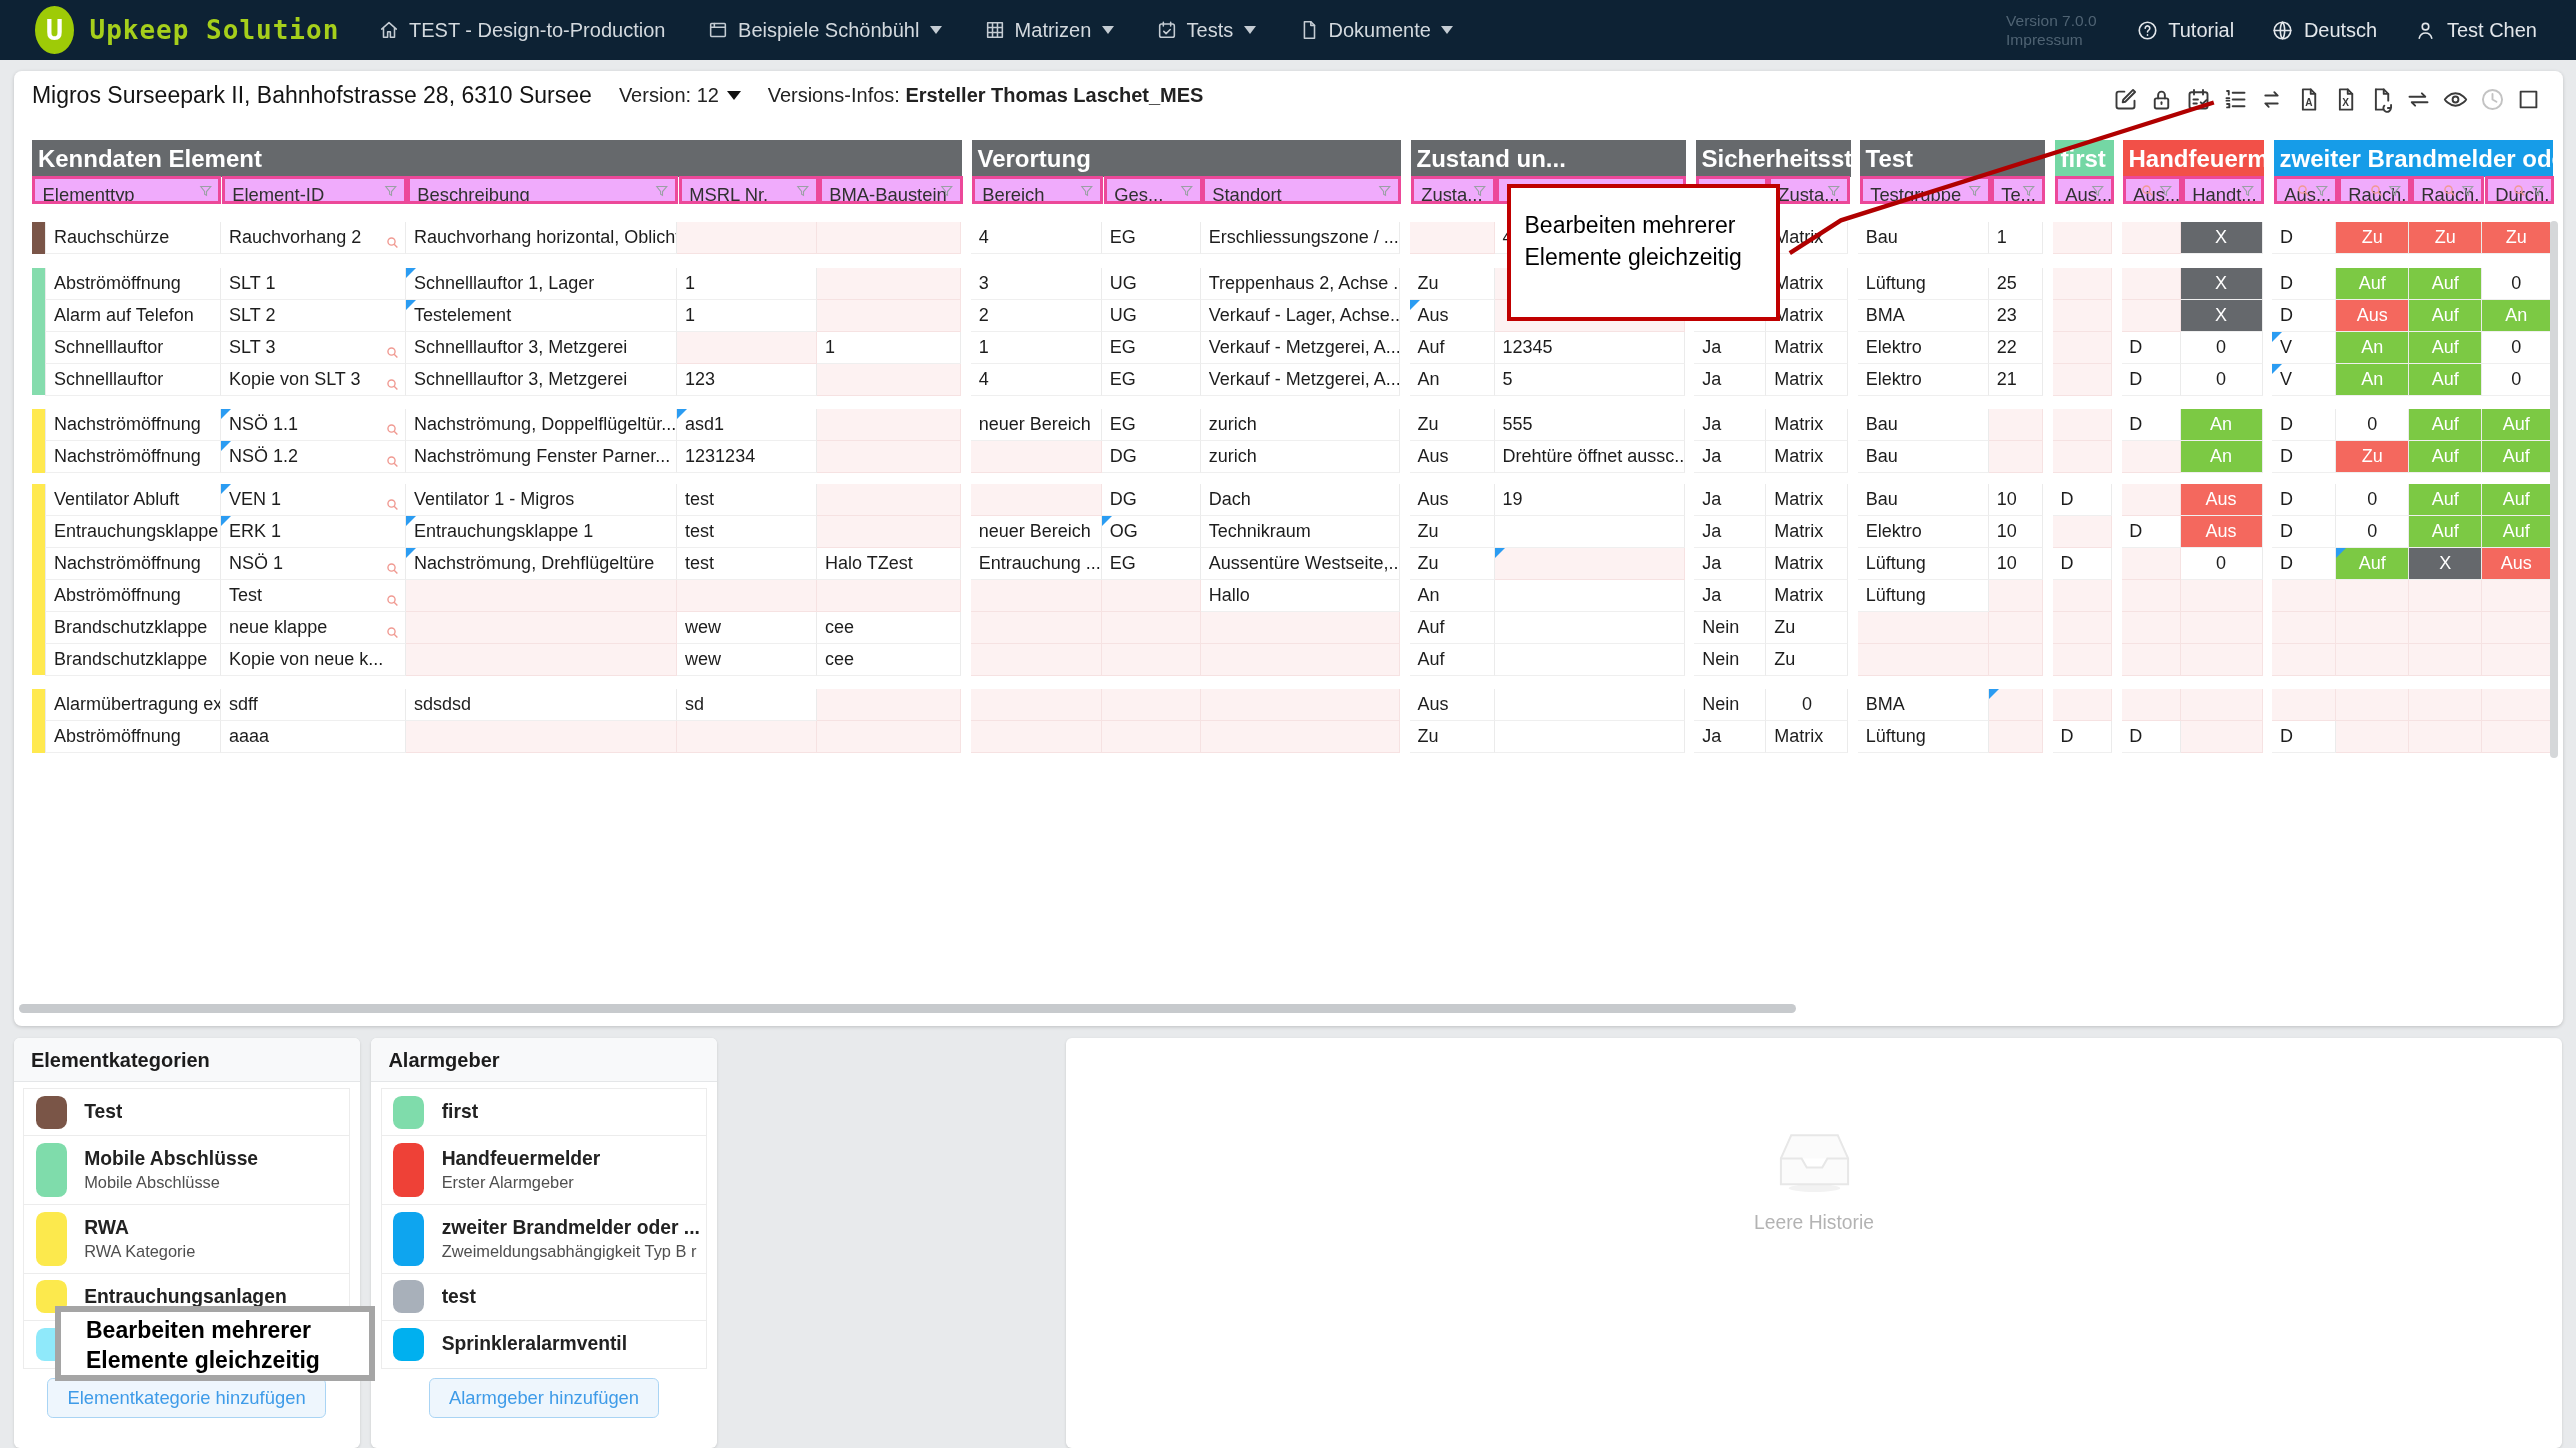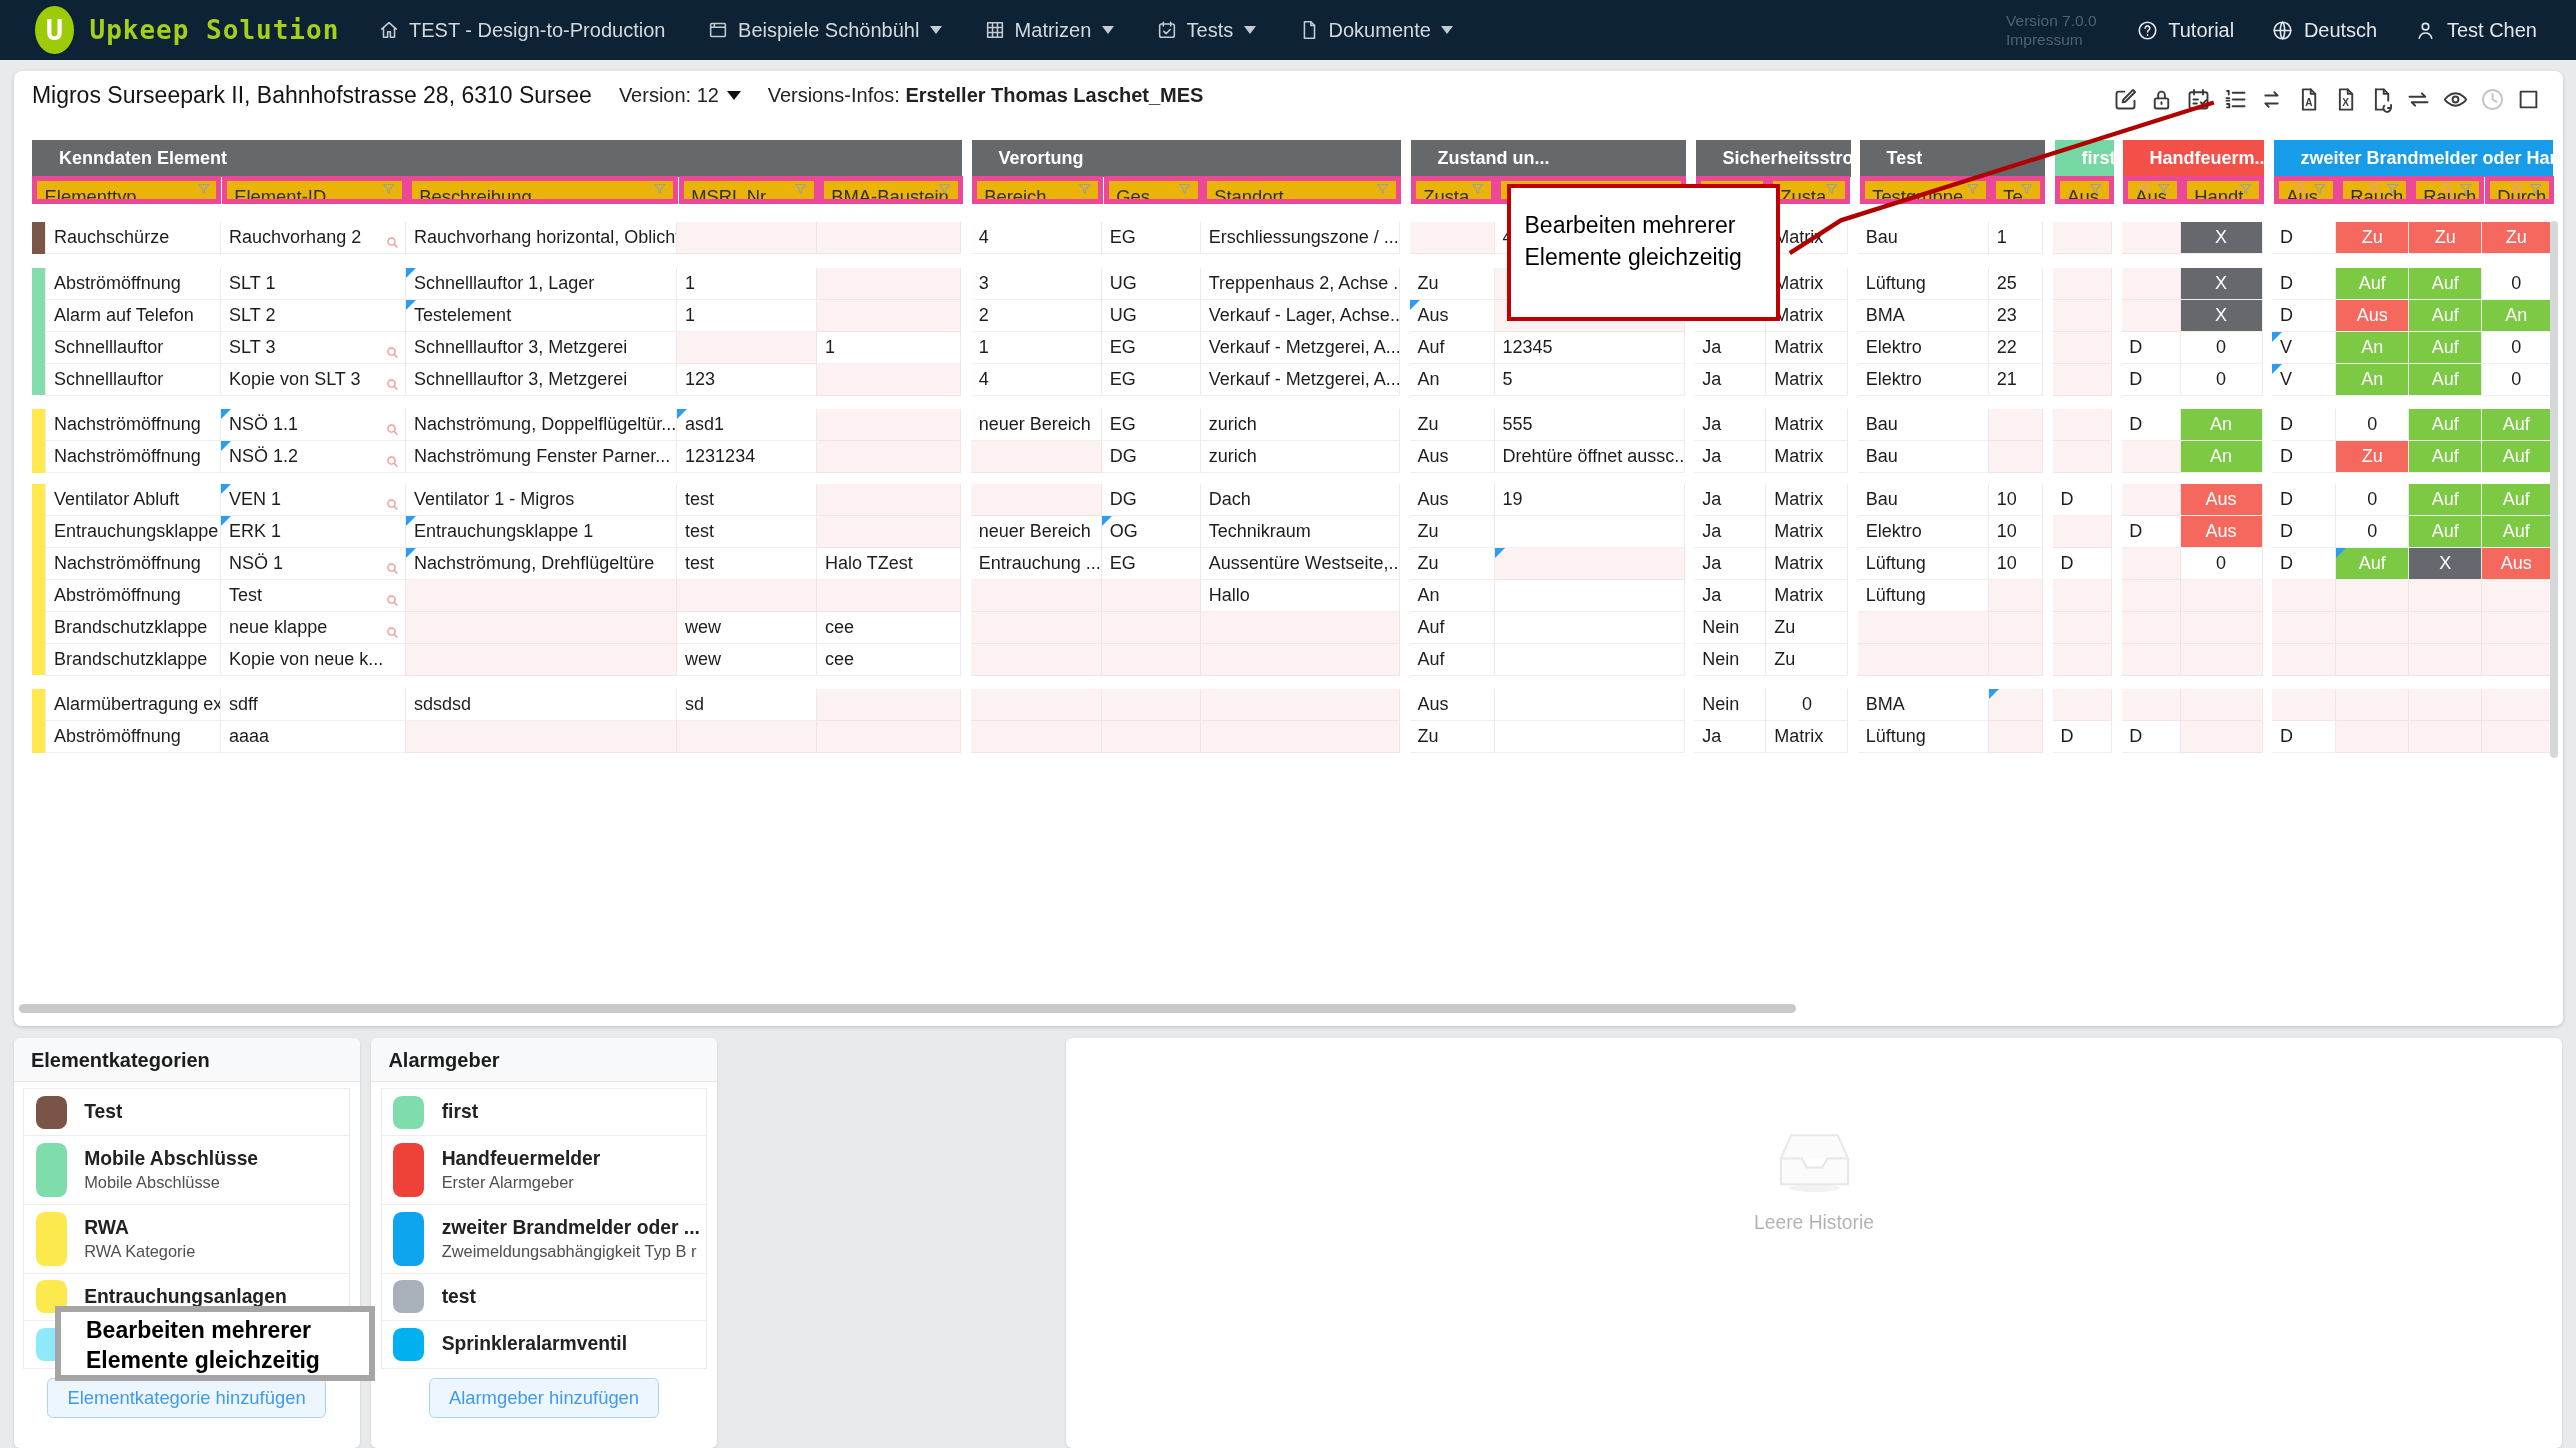--- a/index.html
+++ b/index.html
@@ -23,22 +23,22 @@
   #cardHead{position:absolute;left:18.4px;top:0;height:48px;display:flex;align-items:center;gap:27px}
   #pageTitle{font-size:23px;font-weight:normal;color:#141414;white-space:nowrap}
   .verSel{font-size:20px;color:#222;display:flex;align-items:center;gap:7.7px;cursor:pointer}
   .verSel .caret2{width:0;height:0;border-left:7.7px solid transparent;border-right:7.7px solid transparent;border-top:9.7px solid #111}
   .verInfo{font-size:20px;color:#222;white-space:nowrap}
   .verInfo b{font-weight:bold}
   #toolbar{position:absolute;right:19.3px;top:13.5px;display:flex;align-items:center;gap:7.7px}
   .tool{width:29px;height:29px;display:flex;align-items:center;justify-content:center;color:#3a3a3a;cursor:pointer}
   .tool.dis{color:#c3c3c3}
   
-  .ghead{position:absolute;height:37px;color:#fff;font-size:18px;font-weight:bold;line-height:37px;padding-left:27px;white-space:nowrap;overflow:hidden}
-  .chead{position:absolute;height:28px;background:#eab308;border:5px solid #ec4899;font-size:18.4px;color:#303030;padding:4.8px 7.7px;white-space:nowrap;overflow:hidden;cursor:pointer}
+  .ghead{position:absolute;height:37px;color:#fff;font-size:24px;font-weight:bold;line-height:37px;padding-left:6px;white-space:nowrap;overflow:hidden}
+  .chead{position:absolute;height:28px;background:#f0abfc;border:3px solid #ec4899;font-size:18.4px;color:#303030;padding:4.8px 7.7px;white-space:nowrap;overflow:hidden;cursor:pointer}
   .chead .ficons{position:absolute;right:4.8px;bottom:2.9px;display:flex;gap:2.9px;align-items:center}
   .rgroup{position:absolute}
   .rbar{position:absolute;left:0;top:0;bottom:0;width:13.5px}
   .trow{display:flex;margin-left:13.5px;height:32px}
   .cell{position:relative;height:32px;border-right:1px solid #ebebeb;border-bottom:1px solid #efefef;background:#fff;font-size:18px;color:#1d1d1d;line-height:31px;padding:0 7.7px;white-space:nowrap;overflow:hidden;cursor:pointer}
   .cell.first{border-left:1px solid #ebebeb}
   .cell.p{background:#fdf2f2;border-right-color:#f6e2e2;border-bottom-color:#f6e2e2}
   .cell.g{background:#7cc944;color:#fff;text-align:center}
   .cell.r{background:#f4685e;color:#fff;text-align:center}
   .cell.d{background:#65686c;color:#fff;text-align:center}

